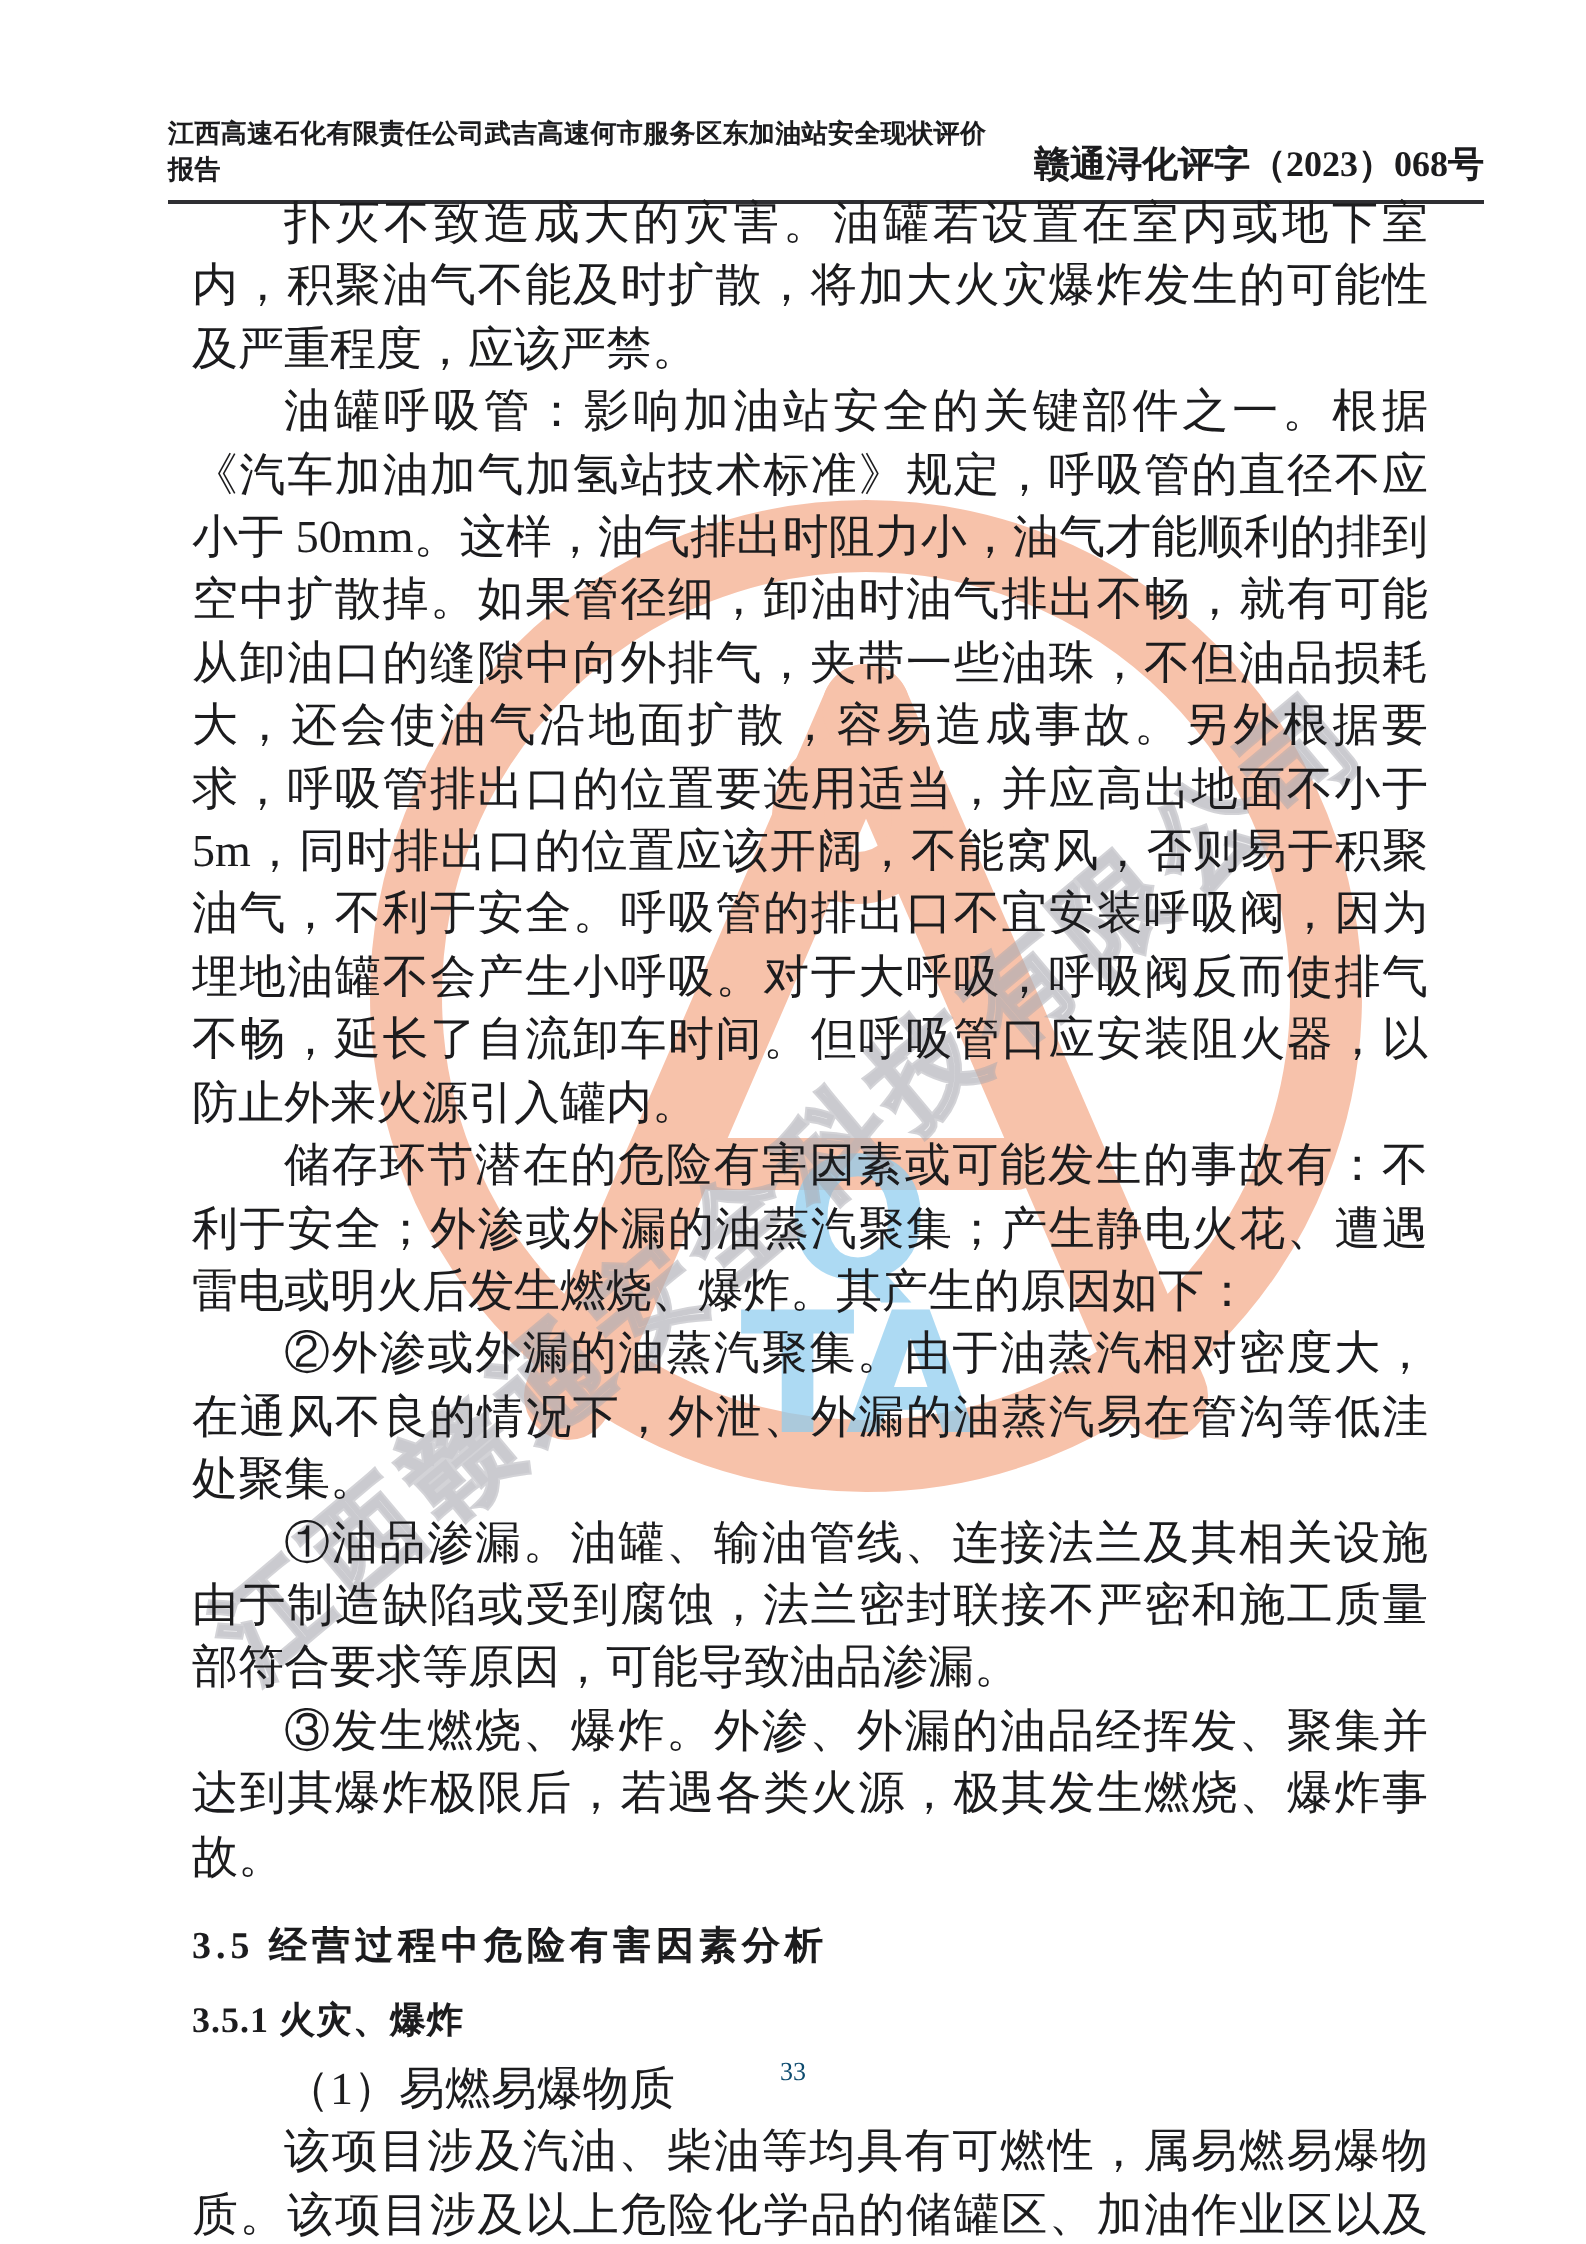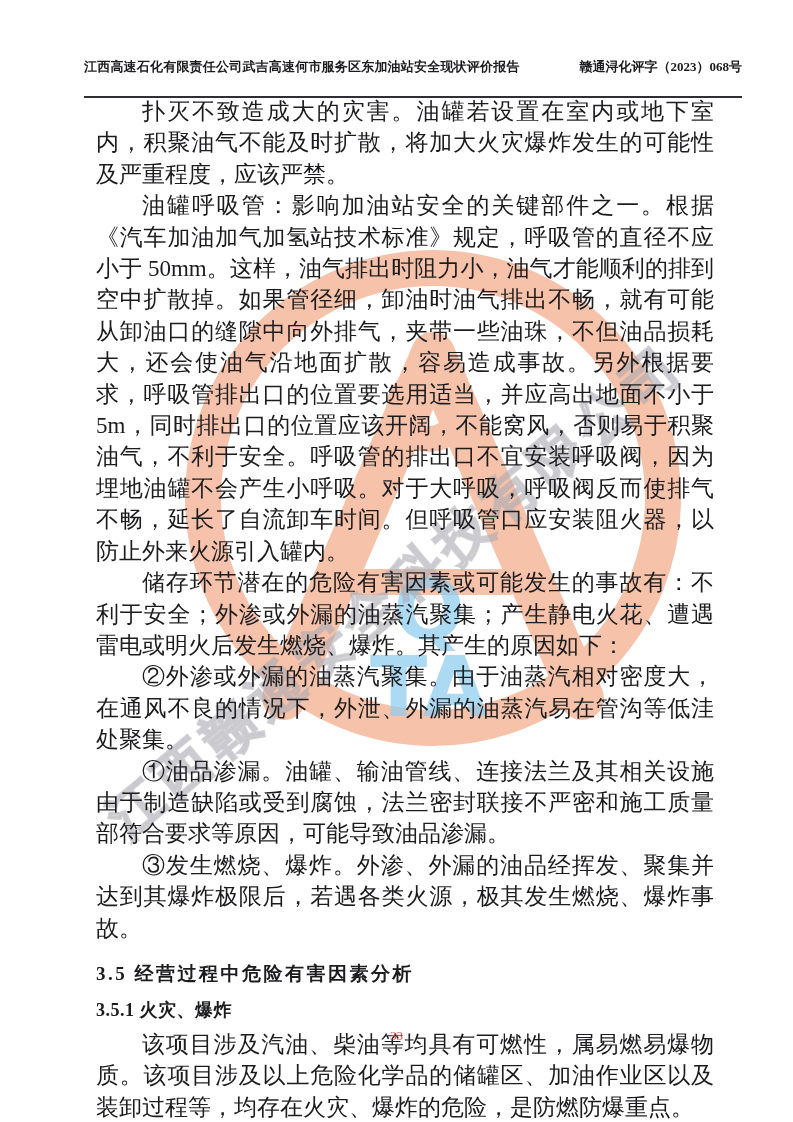--- a/index.html
+++ b/index.html
@@ -32,24 +32,24 @@
     font-weight:bold;font-size:54px;letter-spacing:7px;
     color:rgba(190,190,198,0.28);
     -webkit-text-stroke:2px rgba(168,168,176,0.50);
   }
 
   
   .hdr{
     position:absolute;left:84px;top:58px;width:658px;z-index:1;
     display:flex;justify-content:space-between;align-items:flex-end;
     border-bottom:2px solid #2f2f33;
-    padding-bottom:20px;
+    padding-bottom:6px;
   }
   .hdr-left{font-size:13px;font-weight:bold;letter-spacing:0.2px;}
-  .hdr-right{font-size:13px;font-weight:bold;white-space:nowrap;margin-left:12px;}
+  .hdr-right{font-size:18px;font-weight:bold;white-space:nowrap;margin-left:12px;}
 
   
   .content{
     position:absolute;left:96px;top:96px;width:618px;z-index:1;
   }
   .content p{
     margin:0;
     font-size:23px;line-height:31.4px;
     text-align:justify;text-justify:inter-character;
     text-indent:2em;
@@ -62,21 +62,21 @@
   }
   .content h2{
     margin:4px 0 4px 0;
     font-size:18px;line-height:30px;font-weight:bold;
     letter-spacing:0.5px;
   }
 
   
   .footer{
     position:absolute;left:0;top:1028px;width:100%;z-index:1;
-    text-align:center;font-size:13px;color:#ef4444;
+    text-align:center;font-size:13px;color:#0c4a6e;
   }
 </style>
 </head>
 <body>
 
 <div class="page">
 
   <div class="wm">
     <svg class="wm-svg" width="793" height="1122" viewBox="0 0 793 1122">
       <g stroke="#f5b193" fill="none" opacity="0.78" stroke-linecap="round">
@@ -101,20 +101,21 @@
 
   <div class="content">
     <p>扑灭不致造成大的灾害。油罐若设置在室内或地下室内，积聚油气不能及时扩散，将加大火灾爆炸发生的可能性及严重程度，应该严禁。</p>
     <p>油罐呼吸管：影响加油站安全的关键部件之一。根据《汽车加油加气加氢站技术标准》规定，呼吸管的直径不应小于 50mm。这样，油气排出时阻力小，油气才能顺利的排到空中扩散掉。如果管径细，卸油时油气排出不畅，就有可能从卸油口的缝隙中向外排气，夹带一些油珠，不但油品损耗大，还会使油气沿地面扩散，容易造成事故。另外根据要求，呼吸管排出口的位置要选用适当，并应高出地面不小于 5m，同时排出口的位置应该开阔，不能窝风，否则易于积聚油气，不利于安全。呼吸管的排出口不宜安装呼吸阀，因为埋地油罐不会产生小呼吸。对于大呼吸，呼吸阀反而使排气不畅，延长了自流卸车时间。但呼吸管口应安装阻火器，以防止外来火源引入罐内。</p>
     <p>储存环节潜在的危险有害因素或可能发生的事故有：不利于安全；外渗或外漏的油蒸汽聚集；产生静电火花、遭遇雷电或明火后发生燃烧、爆炸。其产生的原因如下：</p>
     <p>②外渗或外漏的油蒸汽聚集。由于油蒸汽相对密度大，在通风不良的情况下，外泄、外漏的油蒸汽易在管沟等低洼处聚集。</p>
     <p>①油品渗漏。油罐、输油管线、连接法兰及其相关设施由于制造缺陷或受到腐蚀，法兰密封联接不严密和施工质量部符合要求等原因，可能导致油品渗漏。</p>
     <p>③发生燃烧、爆炸。外渗、外漏的油品经挥发、聚集并达到其爆炸极限后，若遇各类火源，极其发生燃烧、爆炸事故。</p>
     <h1>3.5 经营过程中危险有害因素分析</h1>
     <h2>3.5.1 火灾、爆炸</h2>
+    <p>（1）易燃易爆物质</p>
     <p>该项目涉及汽油、柴油等均具有可燃性，属易燃易爆物质。该项目涉及以上危险化学品的储罐区、加油作业区以及装卸过程等，均存在火灾、爆炸的危险，是防燃防爆重点。</p>
   </div>
 
   <div class="footer">
     <span>33</span>
   </div>
 
 </div>
 
 </body></html>

